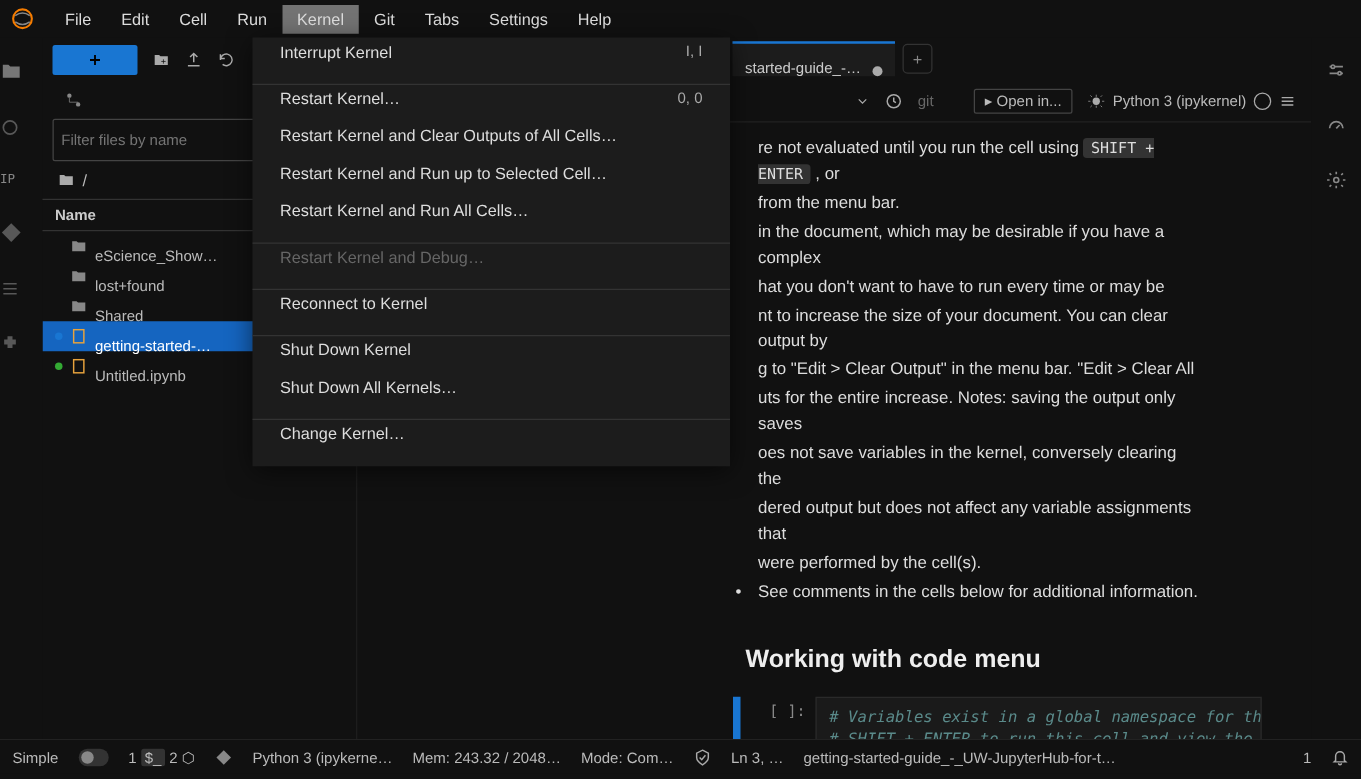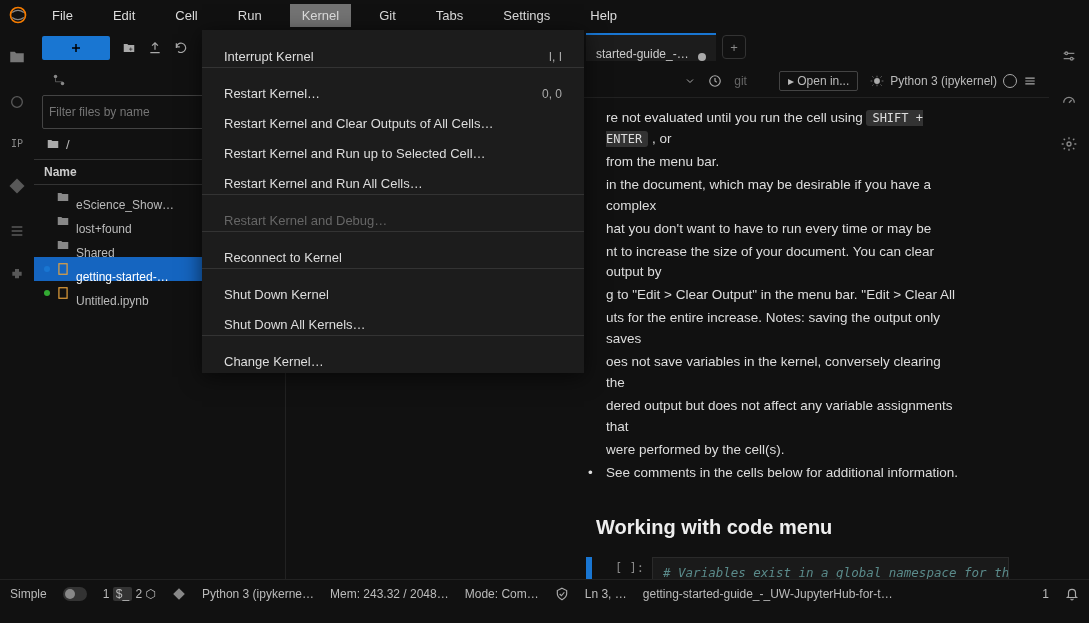--- a/index.html
+++ b/index.html
@@ -1,25 +1,25 @@
 <!DOCTYPE html>
 <html><head>
 <meta charset="utf-8">
 <style>
 * { margin:0; padding:0; box-sizing:border-box; }
 body { font-family:-apple-system,BlinkMacSystemFont,"Segoe UI",Helvetica,Arial,sans-serif; background:#111; color:#d4d4d4; font-size:13px; width:1089px; height:623px; overflow:hidden; position:relative; }
 
 .topbar { height:30px; background:#111; display:flex; align-items:center; padding:0 8px; }
 .logo { width:20px; height:20px; margin-right:12px; }
-.menu { display:flex; gap:16px; }
+.menu { display:flex; gap:0; }
 .menu-item { padding:4px 12px; cursor:pointer; color:#ddd; }
 .menu-item.active { background:#737373;text-align:center; }
 
 .main { display:flex; height:563px; }
-.activity { width:34px; background:#111; display:flex; flex-direction:column; align-items:center; padding-top:18px; gap:28px; }
+.activity { width:34px; background:#111; display:flex; flex-direction:column; padding-top:18px; gap:28px; }
 .activity svg { opacity:.6; }
 .activity-right { width:40px; background:#111; display:flex; flex-direction:column; align-items:center; padding-top:18px; gap:28px; }
 
 .sidebar { width:252px; background:#111; border-right:1px solid #222; display:flex; flex-direction:column; }
 .tb { height:35px; display:flex; align-items:center; padding:0 8px; gap:6px; }
 .btn-new { flex:0 0 68px; height:24px; background:#1976d2; display:flex; align-items:center; justify-content:center; border-radius:2px; }
 .tb-icons { display:flex; gap:12px; margin-left:6px; color:#aaa; }
 .icon-row { height:30px; padding-left:18px; display:flex; align-items:center; }
 .filter { padding:0 8px; }
 .filter input { width:100%; height:26px; background:#111; border:1px solid #444; color:#888; padding:16px 6px; font-size:12px; border-radius:2px; }
@@ -53,27 +53,27 @@
 .md-visible h3 { font-size:20px; font-weight:600; margin:28px 0 14px -10px; color:#eee; }
 
 .cell { display:flex; margin:6px 0 6px 300px; }
 .gutter { width:6px; background:#1976d2; margin-right:20px; }
 .prompt { width:40px; color:#888; font-family:monospace; font-size:12px; padding-top:4px; text-align:right; padding-right:8px; }
 .code { flex:1; background:#1a1a1a; border:1px solid #2a2a2a; padding:6px 10px; font-family:Menlo,Consolas,monospace; font-size:12.5px; line-height:1.5; color:#ccc; white-space:pre; overflow-x:hidden; }
 .code .c { color:#5a8a8a; font-style:italic; }
 
 
 .dropdown { position:absolute; top:30px; left:202px; width:382px; background:#1c1c1c; box-shadow:0 4px 20px rgba(0,0,0,.6); z-index:100; padding:4px 0; }
-.dd-item { height:30px; display:flex; align-items:flex-end; justify-content:space-between; padding:0 22px; color:#ddd; font-size:13px; }
+.dd-item { height:30px; display:flex; align-items:flex-start; justify-content:space-between; padding:0 22px; color:#ddd; font-size:13px; }
 .dd-item.disabled { color:#666; }
 .dd-sep { height:1px; background:#333; margin:3px 0; }
 .dd-item .sc { color:#aaa; font-size:12px; }
 
 
-.status { position:absolute; bottom:16px; left:0; right:0; height:28px; background:#111; border-top:1px solid #222; display:flex; align-items:center; padding:0 10px; gap:16px; color:#bbb; font-size:12px; }
+.status { position:absolute; bottom:4px; left:0; right:0; height:28px; background:#111; border-top:1px solid #222; display:flex; align-items:center; padding:0 10px; gap:16px; color:#bbb; font-size:12px; }
 .status .grow { flex:1; }
 .status .toggle { width:24px; height:14px; background:#333; border-radius:7px; position:relative; }
 .status .toggle::after { content:""; position:absolute; width:10px; height:10px; background:#888; border-radius:50%; top:2px; left:2px; }
 </style>
 </head>
 <body>
 
 <div class="topbar">
   <svg class="logo" viewBox="0 0 24 24">
       <circle cx="12" cy="12" r="9" fill="none" stroke="#f57c00" stroke-width="2"></circle>

